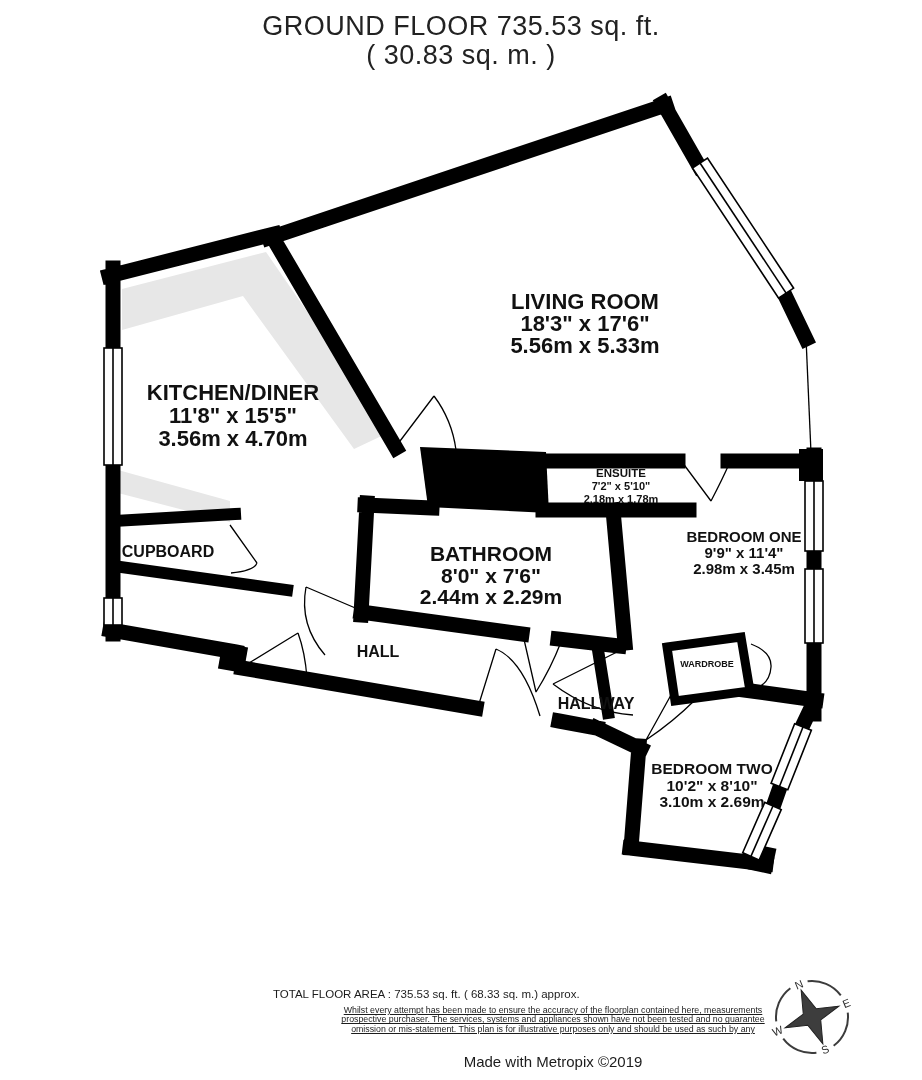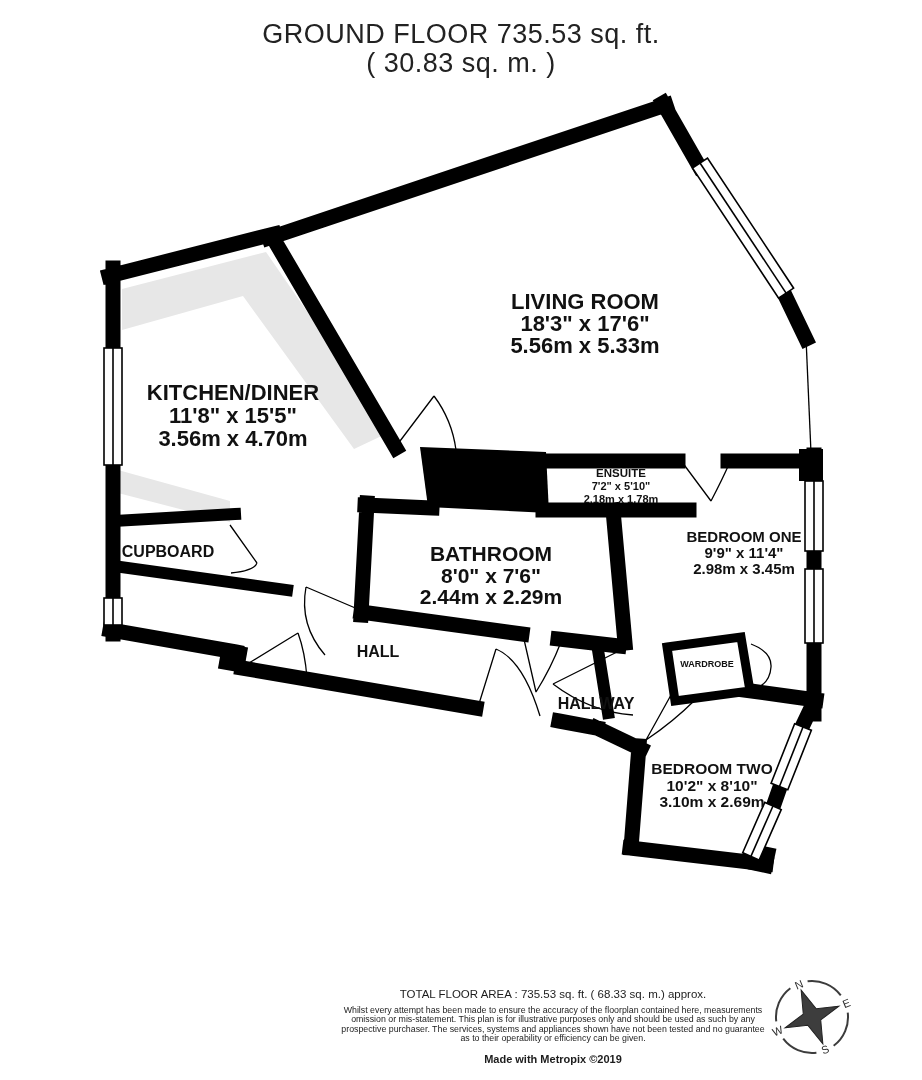--- a/index.html
+++ b/index.html
@@ -1,28 +1,28 @@
 <!DOCTYPE html>
 <html><head>
 <meta charset="utf-8">
 <style>
   html,body{margin:0;padding:0;background:#fff;}
   .page{
     position:relative;width:922px;height:1080px;background:#fff;overflow:hidden;
     font-family:"Liberation Sans",sans-serif;color:#1c1c1c;
   }
   .title{
-    position:absolute;top:20px;left:0;width:922px;text-align:center;
+    position:absolute;top:12px;left:0;width:922px;text-align:center;
     font-size:27px;line-height:29px;color:#222;letter-spacing:.5px;
   }
   .plan-svg{position:absolute;top:0;left:0;}
   .room-name,.room-dim{font-family:"Liberation Sans",sans-serif;font-weight:bold;fill:#111;}
-  .footer-total{top:988px;position:absolute;left:273px;width:560px;text-align:center;font-size:11.5px;}
-  .footer-disclaimer{top:1006px;position:absolute;left:253px;width:600px;text-align:center;font-size:8.8px;line-height:9.4px;}
-  .footer-credit{top:1053px;position:absolute;left:273px;width:560px;text-align:center;font-size:11px;font-weight:bold;}
+  .footer-total{top:988px;position:absolute;left:273px;width:560px;text-align:left;font-size:11.5px;}
+  .footer-disclaimer{top:1006px;position:absolute;left:253px;width:600px;text-align:center;font-size:8.8px;line-height:9.4px;text-decoration:underline;}
+  .footer-credit{top:1053px;position:absolute;left:273px;width:560px;text-align:center;font-size:15px;}
 </style>
 </head>
 <body>
 
 <div class="page">
 
   <div class="title">
     <div>GROUND FLOOR 735.53 sq. ft.</div>
     <div>( 30.83 sq. m. )</div>
   </div>
@@ -153,20 +153,19 @@
         <text x="812" y="1056">S</text>
         <text x="775" y="1021">W</text>
       </g>
     </g>
   </svg>
 
   <div class="footer-total">TOTAL FLOOR AREA : 735.53 sq. ft. ( 68.33 sq. m.) approx.</div>
 
   <div class="footer-disclaimer">
     <div>Whilst every attempt has been made to ensure the accuracy of the floorplan contained here, measurements</div>
+    <div>prospective purchaser. The services, systems and appliances shown have not been tested and no guarantee</div>
     <div>omission or mis-statement. This plan is for illustrative purposes only and should be used as such by any</div>
-    <div>prospective purchaser. The services, systems and appliances shown have not been tested and no guarantee</div>
-    <div>as to their operability or efficiency can be given.</div>
   </div>
 
   <div class="footer-credit">Made with Metropix ©2019</div>
 
 </div>
 
 </body></html>

